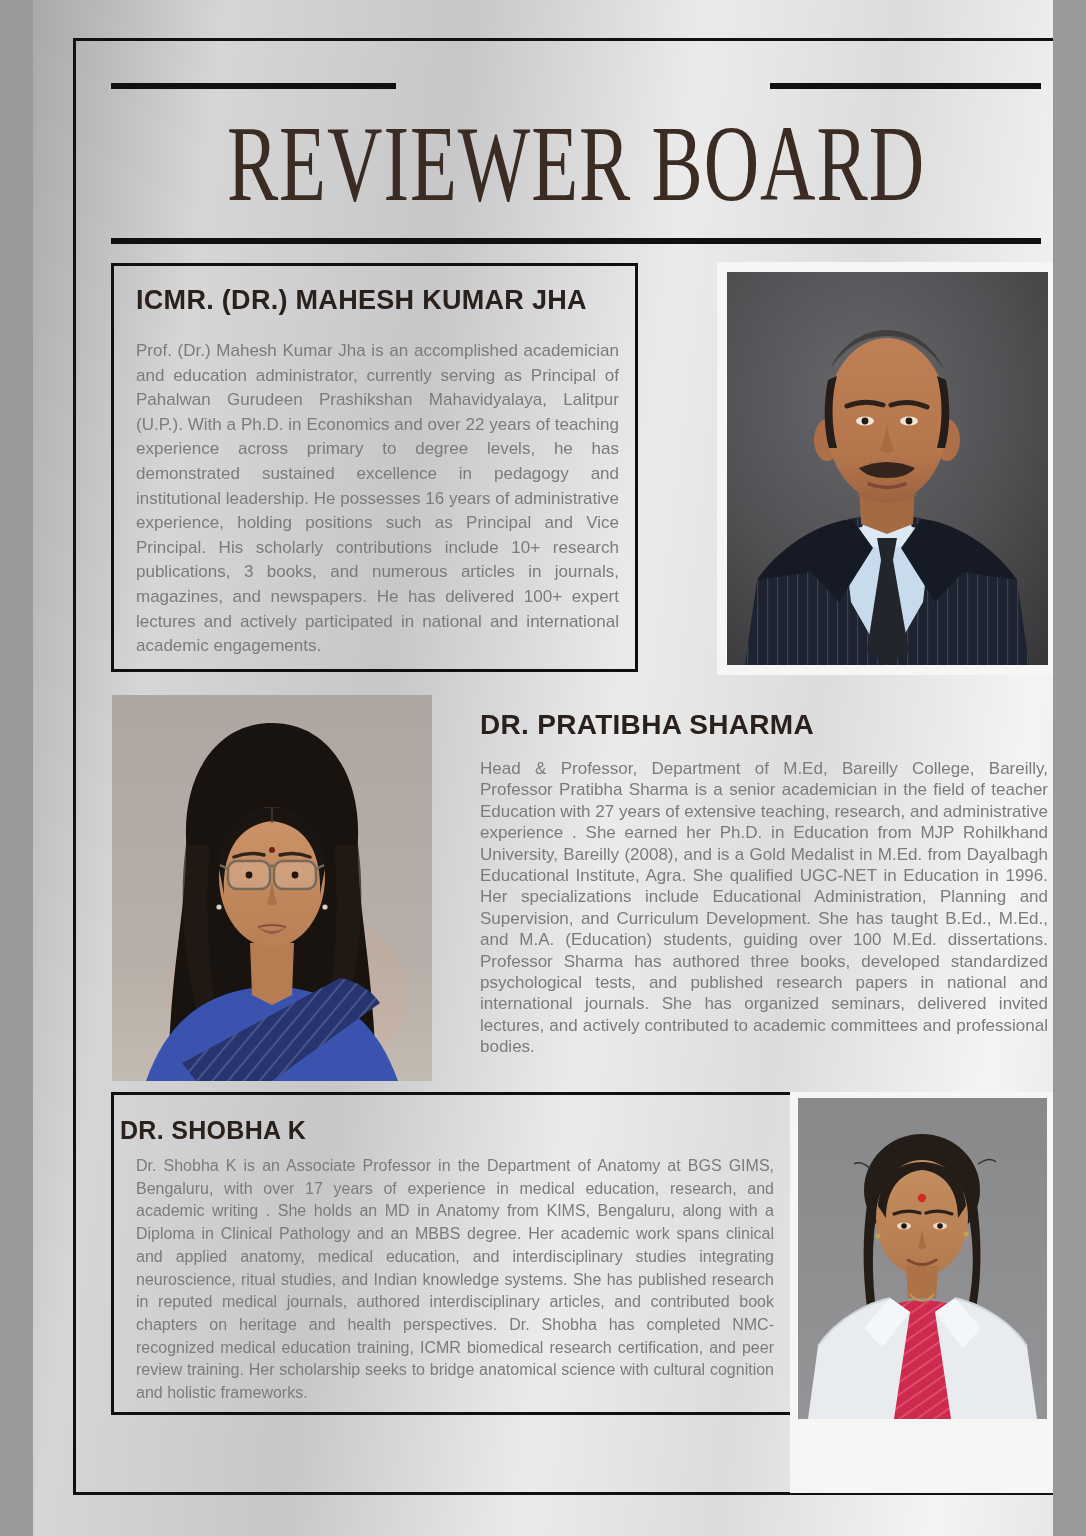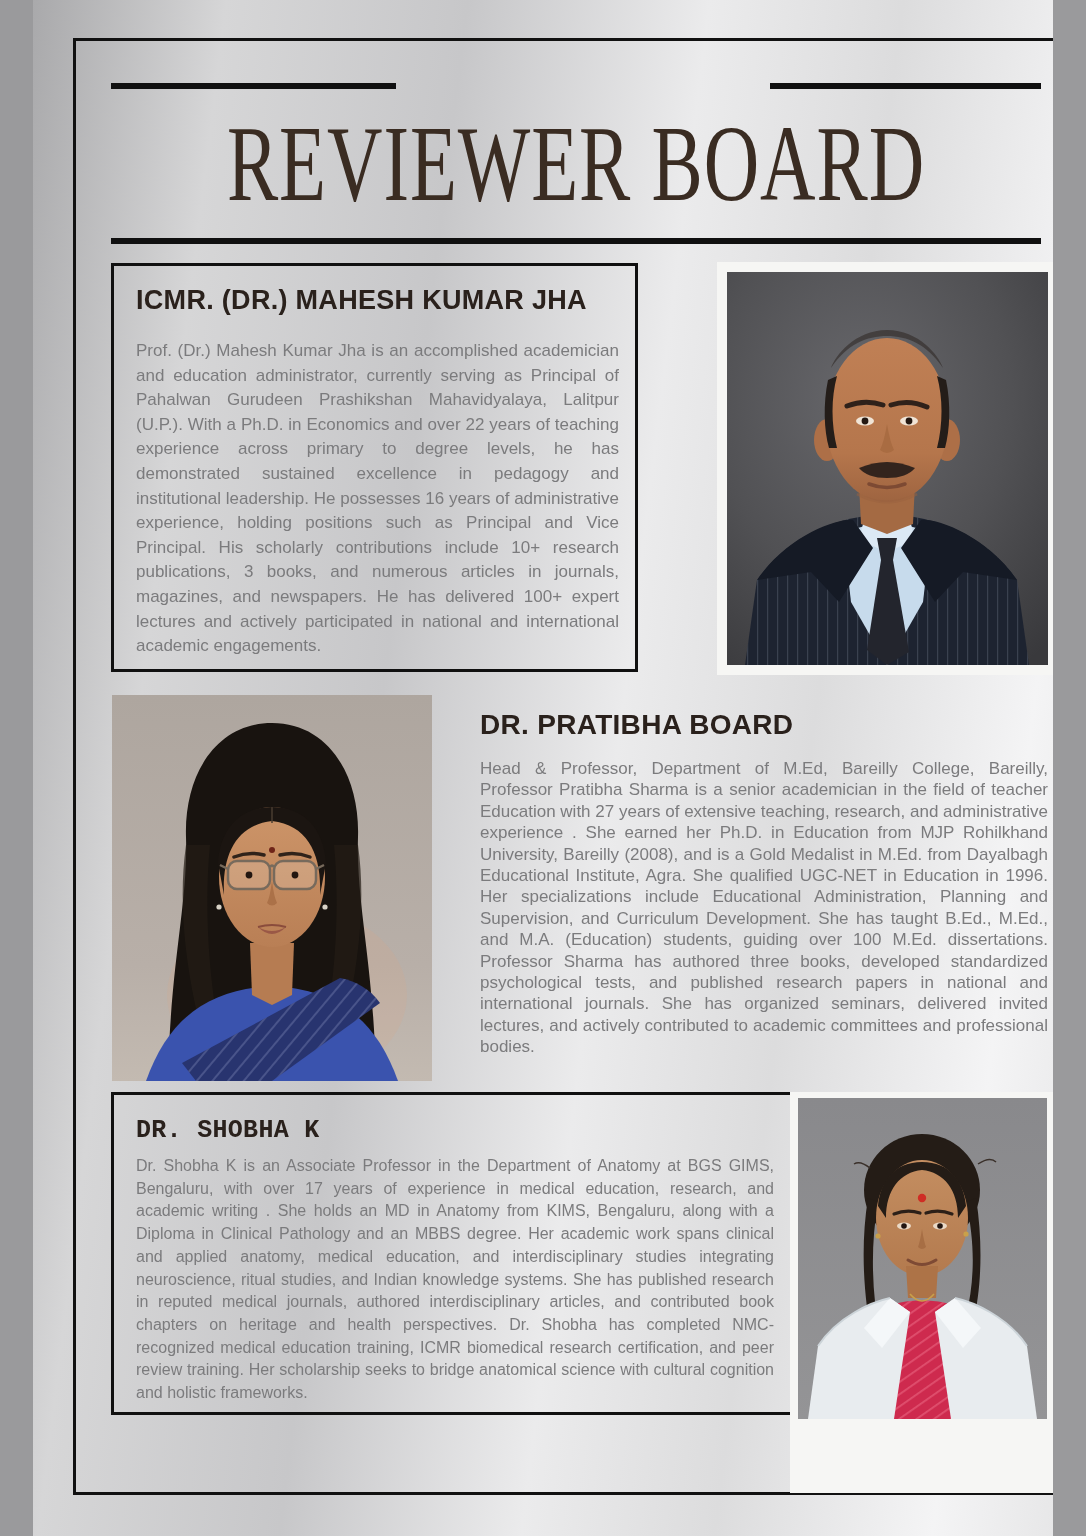--- a/index.html
+++ b/index.html
@@ -34,21 +34,21 @@
     position:absolute;border:3px solid #101010;box-sizing:border-box;
   }
   .box1{left:78px;top:263px;width:527px;height:409px;}
   .box3{left:78px;top:1092px;width:682px;height:323px;}
   .rev-name{
     position:absolute;font-weight:bold;color:#2a211c;
     letter-spacing:0.3px;line-height:1.1;white-space:nowrap;
   }
   .name1{left:22px;top:20px;font-size:27px;}
   .name2{left:447px;top:710px;font-size:28px;}
-  .name3{left:22px;top:22px;font-size:25px;font-family:Liberation Mono, monospace;}
+  .name3{left:6px;top:22px;font-size:25px;}
   .rev-bio{
     position:absolute;color:#7b7b7d;text-align:justify;margin:0;
   }
   .bio1{left:22px;top:60px;width:483px;font-size:17px;line-height:24.6px;margin-top:13px;}
   .bio2{left:447px;top:758px;width:568px;font-size:17px;line-height:21.4px;}
   .bio3{left:22px;top:60px;width:638px;font-size:16px;line-height:22.7px;}
   .photo-card{position:absolute;background:#f6f6f4;box-sizing:border-box;}
   .card1{left:684px;top:262px;width:341px;height:413px;padding:10px;}
   .card3{left:757px;top:1092px;width:265px;height:401px;}
   .card3 .photo-inner{position:absolute;left:8px;top:6px;width:249px;height:321px;}
@@ -188,21 +188,21 @@
       <path d="M160,186 q-2,16 -5,22 q5,5 10,0 q-3,-6 -5,-22" fill="#ab7148"></path>
 
       <path d="M146,232 q14,8 28,0 q-7,7 -14,7 q-7,0 -14,-7" fill="#9a5846"></path>
       <path d="M146,232 q14,-4 28,0" stroke="#8a4c3c" stroke-width="2" fill="none"></path>
 
       <circle cx="107" cy="212" r="2.6" fill="#d8d2c6"></circle>
       <circle cx="213" cy="212" r="2.6" fill="#d8d2c6"></circle>
     </svg>
   </div>
 
-  <div class="rev-name name2">DR. PRATIBHA BOARD</div>
+  <div class="rev-name name2">DR. PRATIBHA SHARMA</div>
   <p class="rev-bio bio2">Head &amp; Professor, Department of M.Ed, Bareilly College, Bareilly, Professor Pratibha Sharma is a senior academician in the field of teacher Education with 27 years of extensive teaching, research, and administrative experience . She earned her Ph.D. in Education from MJP Rohilkhand University, Bareilly (2008), and is a Gold Medalist in M.Ed. from Dayalbagh Educational Institute, Agra. She qualified UGC-NET in Education in 1996. Her specializations include Educational Administration, Planning and Supervision, and Curriculum Development. She has taught B.Ed., M.Ed., and M.A. (Education) students, guiding over 100 M.Ed. dissertations. Professor Sharma has authored three books, developed standardized psychological tests, and published research papers in national and international journals. She has organized seminars, delivered invited lectures, and actively contributed to academic committees and professional bodies.</p>
 
   <div class="bio-box box3">
     <div class="rev-name name3">DR. SHOBHA K</div>
     <p class="rev-bio bio3">Dr. Shobha K is an Associate Professor in the Department of Anatomy at BGS GIMS, Bengaluru, with over 17 years of experience in medical education, research, and academic writing . She holds an MD in Anatomy from KIMS, Bengaluru, along with a Diploma in Clinical Pathology and an MBBS degree. Her academic work spans clinical and applied anatomy, medical education, and interdisciplinary studies integrating neuroscience, ritual studies, and Indian knowledge systems. She has published research in reputed medical journals, authored interdisciplinary articles, and contributed book chapters on heritage and health perspectives. Dr. Shobha has completed NMC-recognized medical education training, ICMR biomedical research certification, and peer review training. Her scholarship seeks to bridge anatomical science with cultural cognition and holistic frameworks.</p>
   </div>
 
   <div class="photo-card card3">
     <div class="photo-inner">
       <svg width="249" height="321" viewBox="0 0 249 321" xmlns="http://www.w3.org/2000/svg" role="img">

